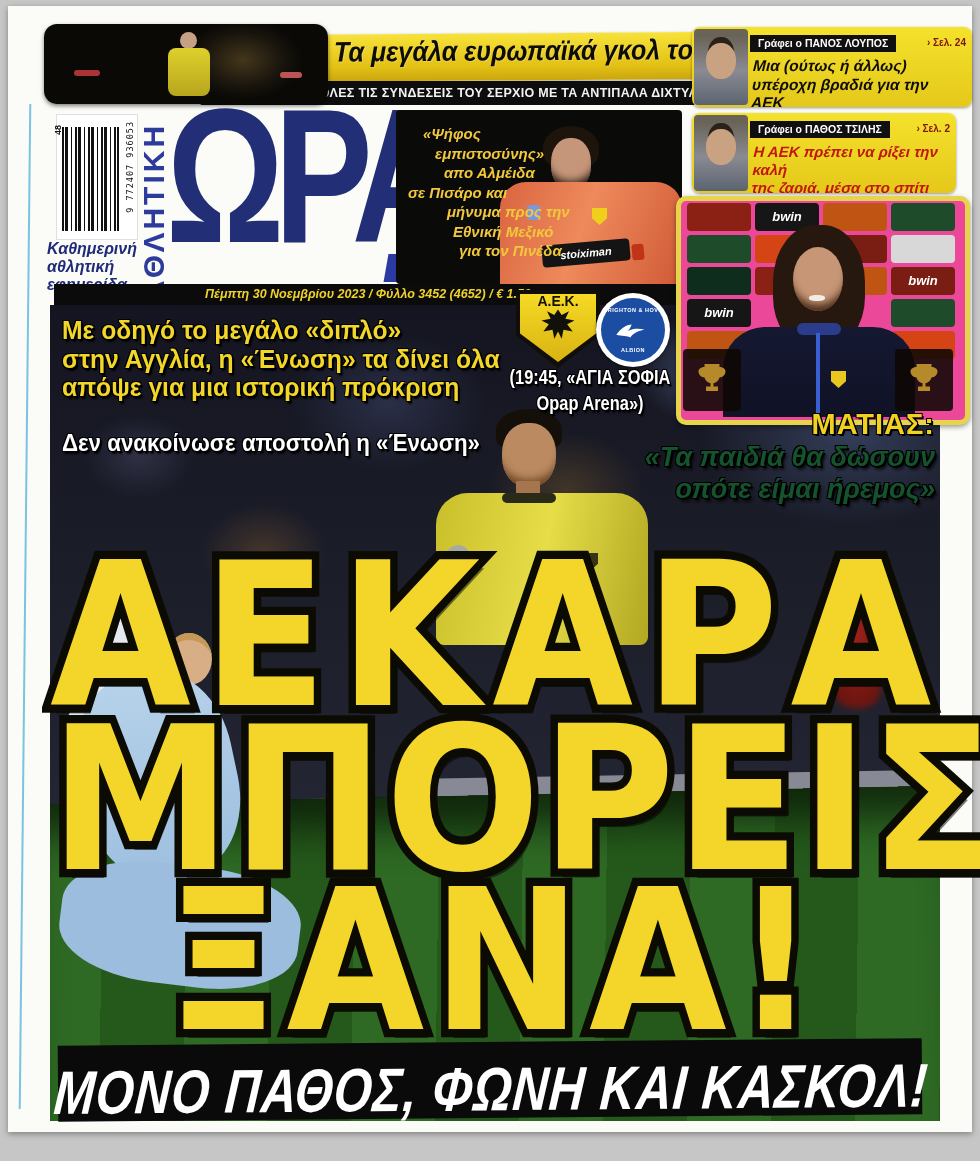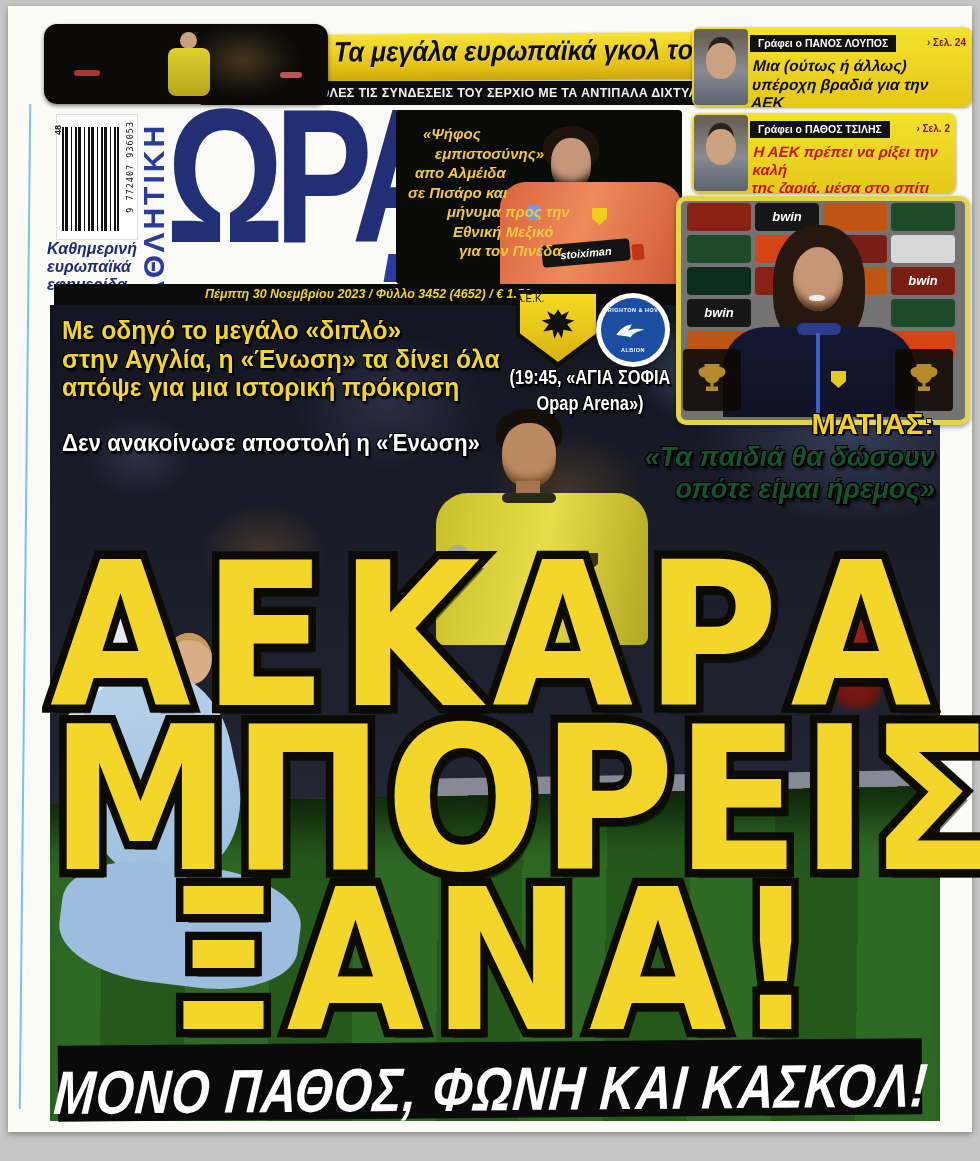--- a/index.html
+++ b/index.html
@@ -64,41 +64,41 @@
   .datestrip{left:54px;top:284px;width:628px;height:21px;background:#0b0b0b;color:#efd22b;
     font-size:12.5px;font-weight:bold;font-style:italic;text-align:center;line-height:21px;white-space:nowrap;}
 
   
   .qpanel{left:396px;top:110px;width:286px;height:174px;background:#0a0a09;border-radius:4px;overflow:hidden;}
   .q-lines{position:absolute;left:12px;top:14px;font-size:15px;font-weight:bold;font-style:italic;
     color:#f2c83c;line-height:1.3;white-space:nowrap;}
   .q-lines span{display:block;}
   .q-lines span:nth-child(1){margin-left:15px;}
   .q-lines span:nth-child(2){margin-left:27px;}
-  .q-lines span:nth-child(3){margin-left:7px;}
+  .q-lines span:nth-child(3){margin-left:36px;}
   .q-lines span:nth-child(4){}
   .q-lines span:nth-child(5){margin-left:39px;}
   .q-lines span:nth-child(6){margin-left:45px;}
   .q-lines span:nth-child(7){margin-left:51px;}
   .q-hair{position:absolute;left:147px;top:16px;width:56px;height:44px;border-radius:50% 50% 40% 40%;background:#1d140c;}
   .q-face{position:absolute;left:155px;top:28px;width:40px;height:52px;border-radius:46%;
     background:#c6967a;box-shadow:inset 0 -16px 8px -8px #20160e;}
   .q-torso{position:absolute;left:104px;top:72px;width:182px;height:102px;border-radius:26px 26px 0 0;
     background:linear-gradient(110deg,#d9643f,#ee8a5c 45%,#d05a36);}
   .q-patch{position:absolute;left:131px;top:95px;width:13px;height:15px;border-radius:3px;background:#7d97dd;}
   .q-crest{position:absolute;left:196px;top:98px;width:15px;height:17px;background:#f0cf1c;
     clip-path:polygon(0 0,100% 0,100% 60%,50% 100%,0 60%);}
   .q-sponsor{position:absolute;left:146px;top:132px;width:88px;height:22px;background:#141414;
     border-radius:4px;transform:rotate(-5deg);color:#fff;font-weight:bold;font-style:italic;
     font-size:11px;text-align:center;line-height:22px;}
   .q-chip{position:absolute;left:236px;top:134px;width:12px;height:16px;background:#c03418;border-radius:3px;transform:rotate(-5deg);}
 
   
   .press{left:676px;top:196px;width:284px;height:219px;border:5px solid #e6d44c;border-radius:10px;
-    background:#737373;overflow:hidden;box-shadow:0 2px 5px rgba(0,0,0,.4);}
+    background:#ec4899;overflow:hidden;box-shadow:0 2px 5px rgba(0,0,0,.4);}
   .tile{position:absolute;width:64px;height:28px;border-radius:4px;}
   .bwin{color:#fff;font-weight:bold;font-style:italic;font-size:13px;text-align:center;line-height:28px;}
   .press-hair{position:absolute;left:92px;top:24px;width:92px;height:124px;border-radius:46% 46% 42% 42%;background:#26180f;}
   .press-face{position:absolute;left:112px;top:46px;width:50px;height:64px;border-radius:50%;
     background:#c69676;box-shadow:inset 0 -12px 8px -6px #4a2c1a;}
   .press-smile{position:absolute;left:128px;top:94px;width:16px;height:6px;border-radius:40%;background:#f2ede4;}
   .press-body{position:absolute;left:42px;top:126px;width:192px;height:90px;border-radius:42px 42px 0 0;
     background:linear-gradient(#141831,#101226);}
   .press-zip{position:absolute;left:135px;top:132px;width:4px;height:84px;background:#3a5fd0;}
   .press-collar{position:absolute;left:116px;top:122px;width:44px;height:12px;border-radius:6px;background:#2b3c8c;}
@@ -150,21 +150,21 @@
     transform:scaleX(.95);transform-origin:left top;white-space:nowrap;z-index:3;}
   .sublead{left:62px;top:430px;font-size:23px;font-weight:bold;color:#fff;white-space:nowrap;
     transform:scaleX(.97);transform-origin:left top;z-index:3;}
 
   
   .aek-crest{left:516px;top:290px;width:84px;height:78px;z-index:3;}
   .aek-outer{position:absolute;inset:0;background:#100e06;
     clip-path:polygon(0 0,100% 0,100% 58%,50% 100%,0 58%);}
   .aek-inner{position:absolute;left:4px;top:4px;right:4px;bottom:6px;background:linear-gradient(#f6da24,#d8b312);
     clip-path:polygon(0 0,100% 0,100% 58%,50% 100%,0 58%);}
-  .aek-label{position:absolute;left:0;right:0;top:3px;font-size:10px;font-weight:normal;color:#13100a;}
+  .aek-label{position:absolute;left:0;right:0;top:3px;text-align:center;font-size:14px;font-weight:bold;color:#13100a;}
   .aek-eagle{position:absolute;left:20px;top:14px;}
   .bha-crest{left:596px;top:293px;width:74px;height:74px;border-radius:50%;background:#fff;z-index:4;
     box-shadow:0 1px 3px rgba(0,0,0,.5);}
   .bha-inner{position:absolute;left:5px;top:5px;width:64px;height:64px;border-radius:50%;background:#1b4da3;}
   .bha-top{position:absolute;left:0;right:0;top:9px;text-align:center;font-size:5.5px;font-weight:bold;color:#fff;letter-spacing:.5px;}
   .bha-bottom{position:absolute;left:0;right:0;bottom:9px;text-align:center;font-size:5.5px;font-weight:bold;color:#fff;letter-spacing:.5px;}
   .bha-gull{position:absolute;left:14px;top:20px;}
 
   .venue{left:468px;top:364px;width:244px;text-align:center;font-size:20px;font-weight:bold;color:#fff;
     line-height:1.3;transform:scaleX(.82);transform-origin:center top;white-space:nowrap;z-index:3;}
@@ -255,21 +255,21 @@
   </div>
 </div>
 
 <div class="abs barcode">
   <div class="bars"></div>
   <div class="bc-top">48</div>
   <div class="bc-digits">9 772407 936053</div>
 </div>
 <div class="abs tagline">
   <span>Καθημερινή</span><br>
-  <span>ευρωπαϊκά</span><br>
+  <span>αθλητική</span><br>
   <span>εφημερίδα</span>
 </div>
 <div class="abs vert-title">ΑΘΛΗΤΙΚΗ</div>
 <div class="abs ora">ΩΡΑ</div>
 <div class="abs ton-box">των</div>
 <div class="abs spor">σπορ</div>
 <div class="abs datestrip">Πέμπτη 30 Νοεμβρίου 2023 / Φύλλο 3452 (4652) / € 1.50</div>
 
 <div class="abs qpanel">
   <div class="q-hair"></div>

